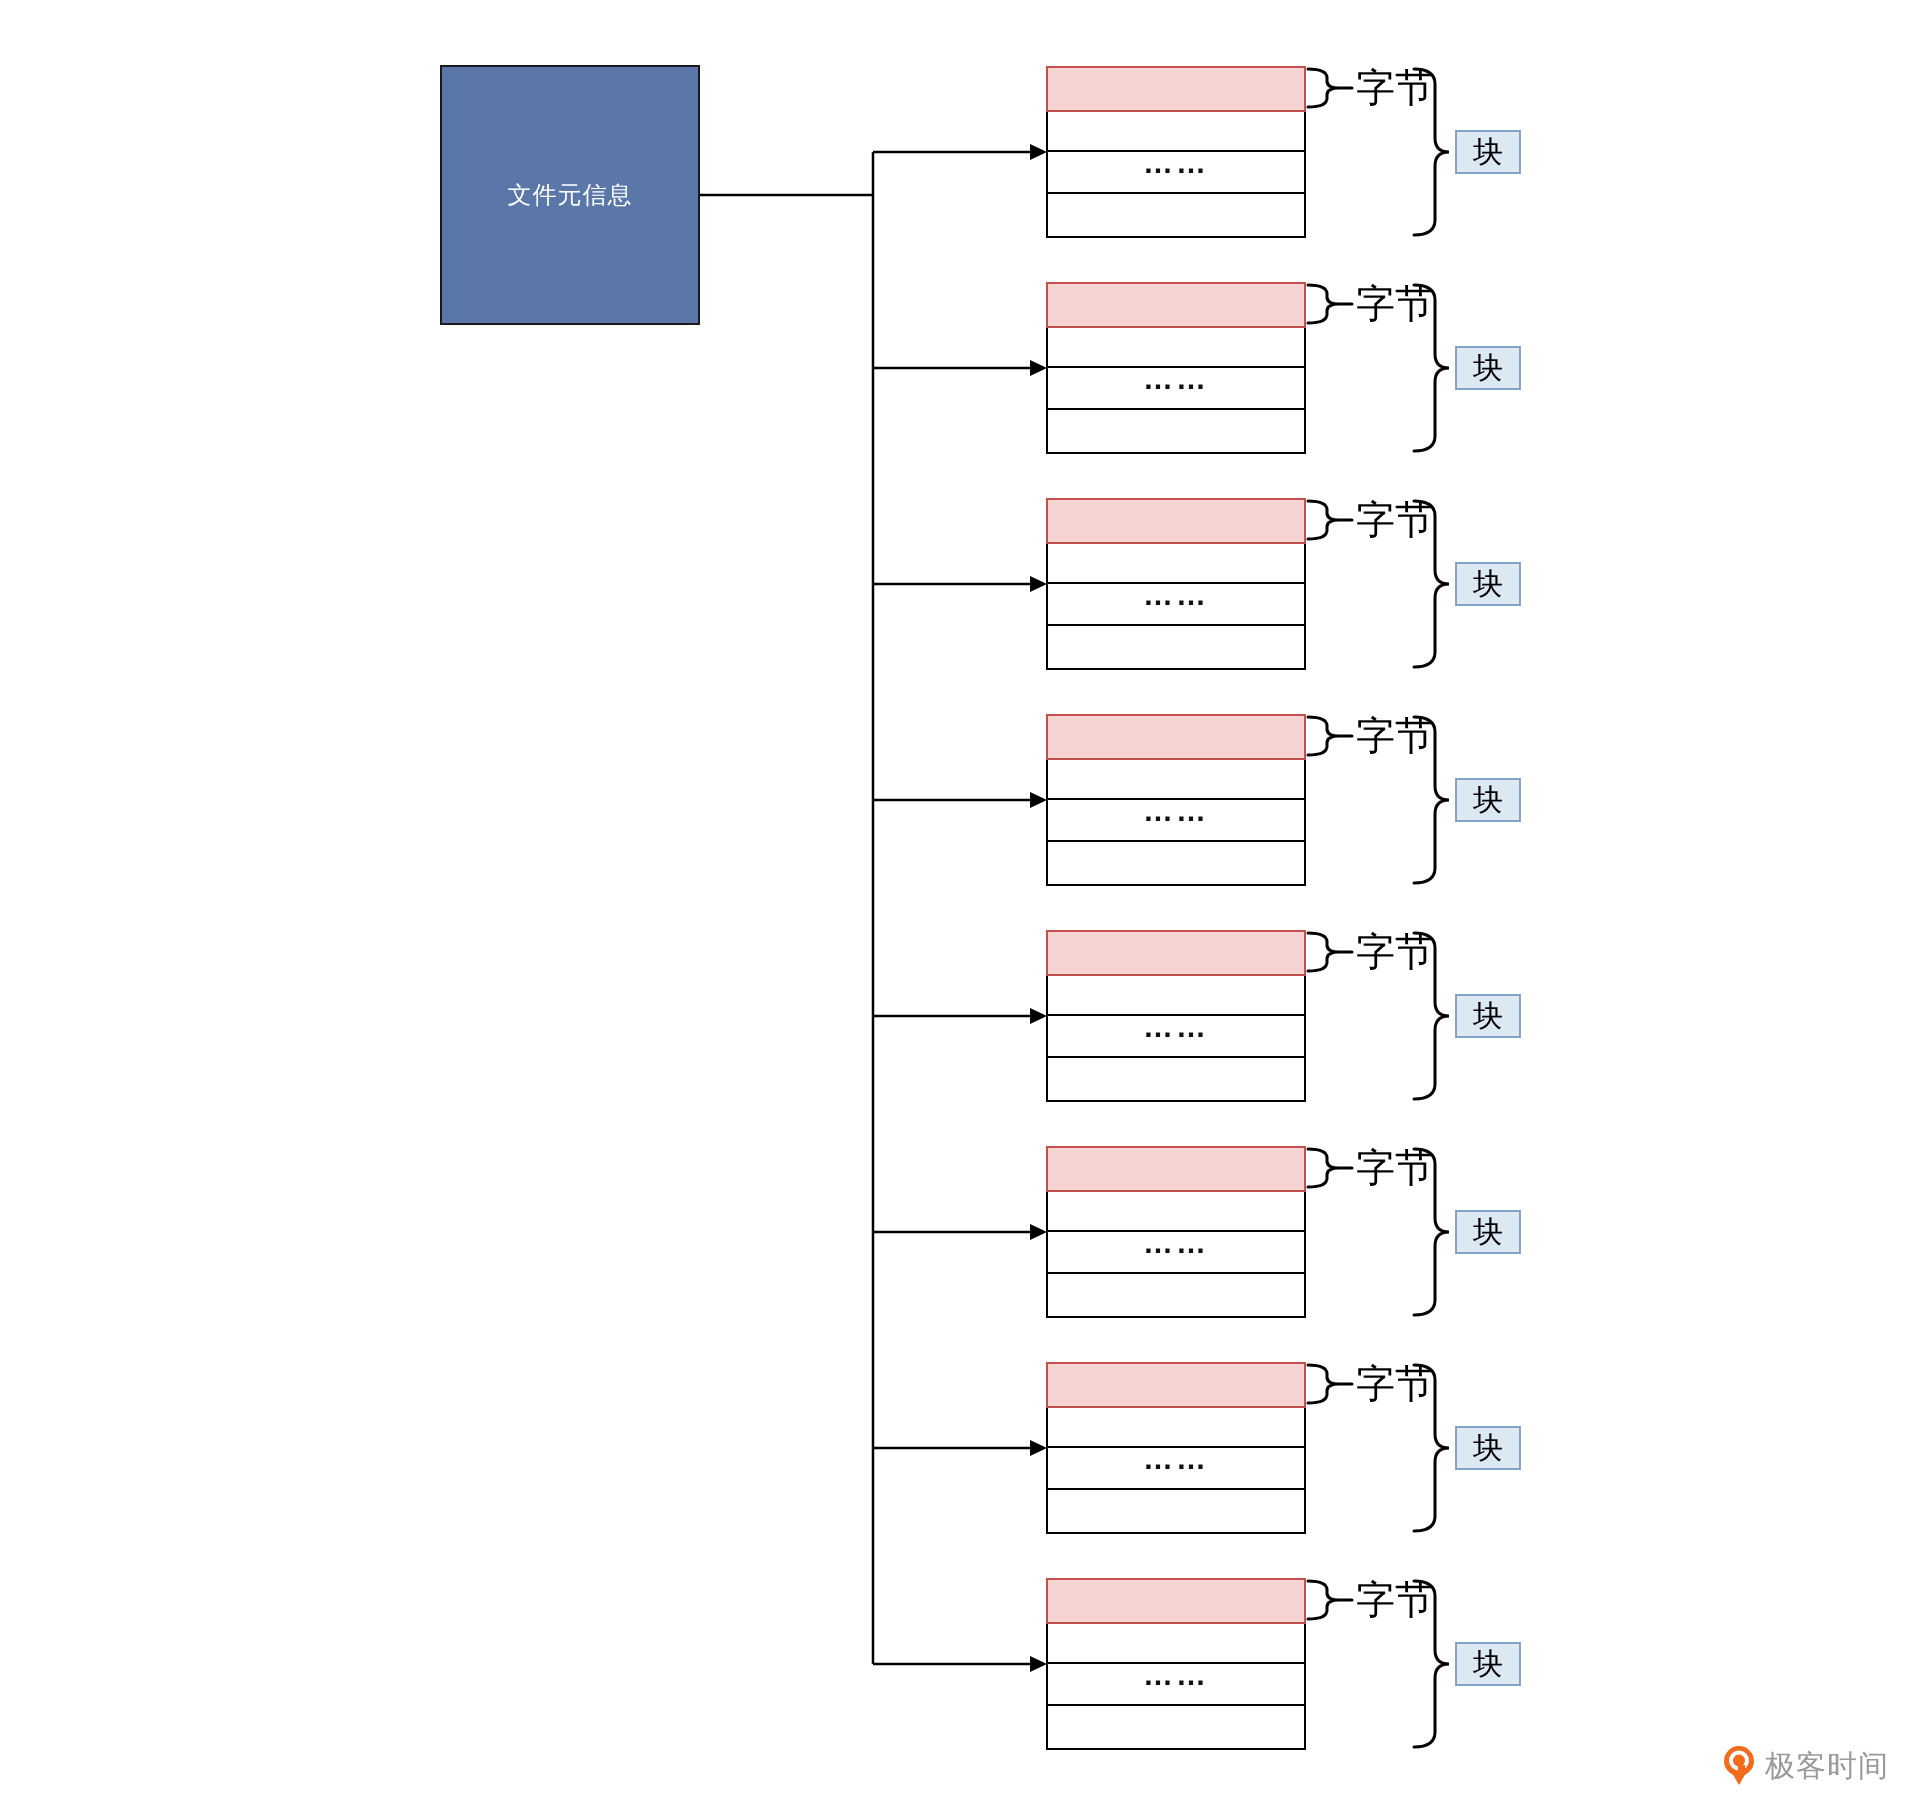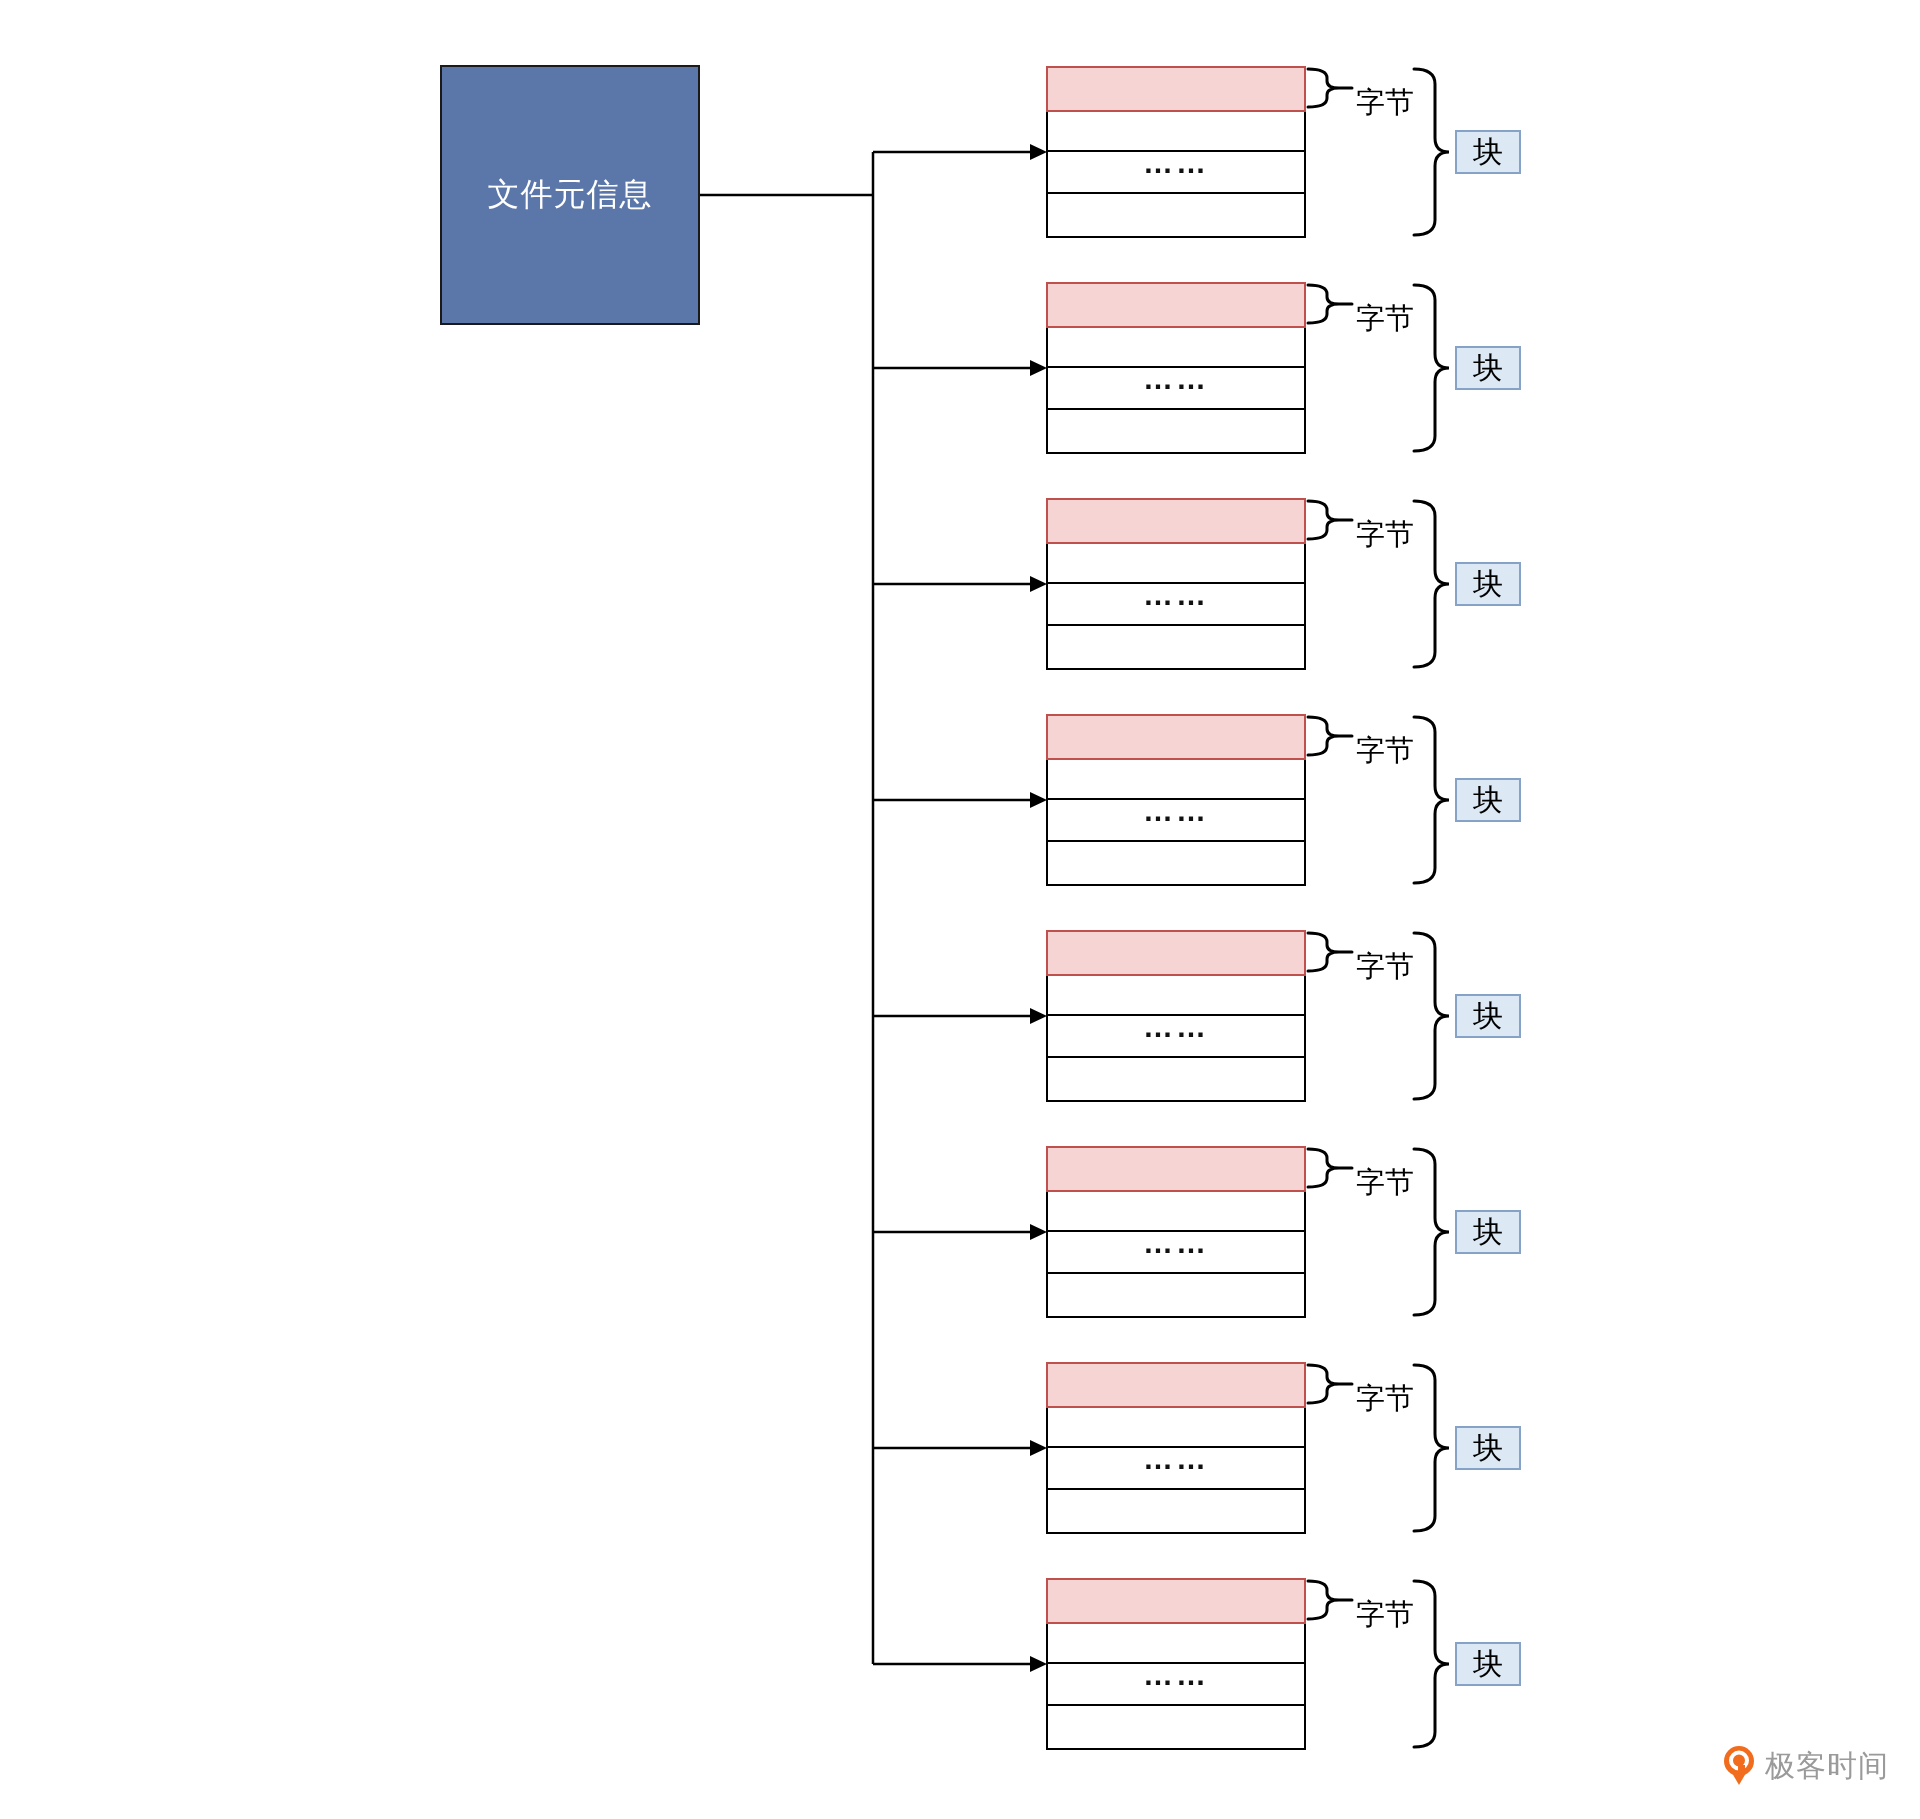--- a/index.html
+++ b/index.html
@@ -22,21 +22,21 @@
     position: absolute;
     left: 440px; top: 65px;
     width: 260px; height: 260px;
     box-sizing: border-box;
     background: #5B76A9;
     border: 2px solid #1a1a1a;
     display: flex;
     align-items: center;
     justify-content: center;
     color: #ffffff;
-    font-size: 32px;
+    font-size: 24px;
     letter-spacing: 1px;
   }
   
   .block-group {
     position: absolute;
     left: 1046px;
     width: 490px;
     height: 176px;
   }
   .block-table {
@@ -77,23 +77,22 @@
     position: absolute;
     left: 0; top: 0;
     pointer-events: none;
   }
   .byte-label {
     position: absolute;
     left: 310px; top: 0;
     height: 44px;
     display: flex;
     align-items: center;
-    font-size: 29px;
+    font-size: 39px;
     color: #000000;
-    margin-top: 15px;
   }
   .block-chip {
     position: absolute;
     left: 409px; top: 64px;
     width: 66px; height: 44px;
     box-sizing: border-box;
     background: #DCE9F5;
     border: 2px solid #85A3C7;
     display: flex;
     align-items: center;

